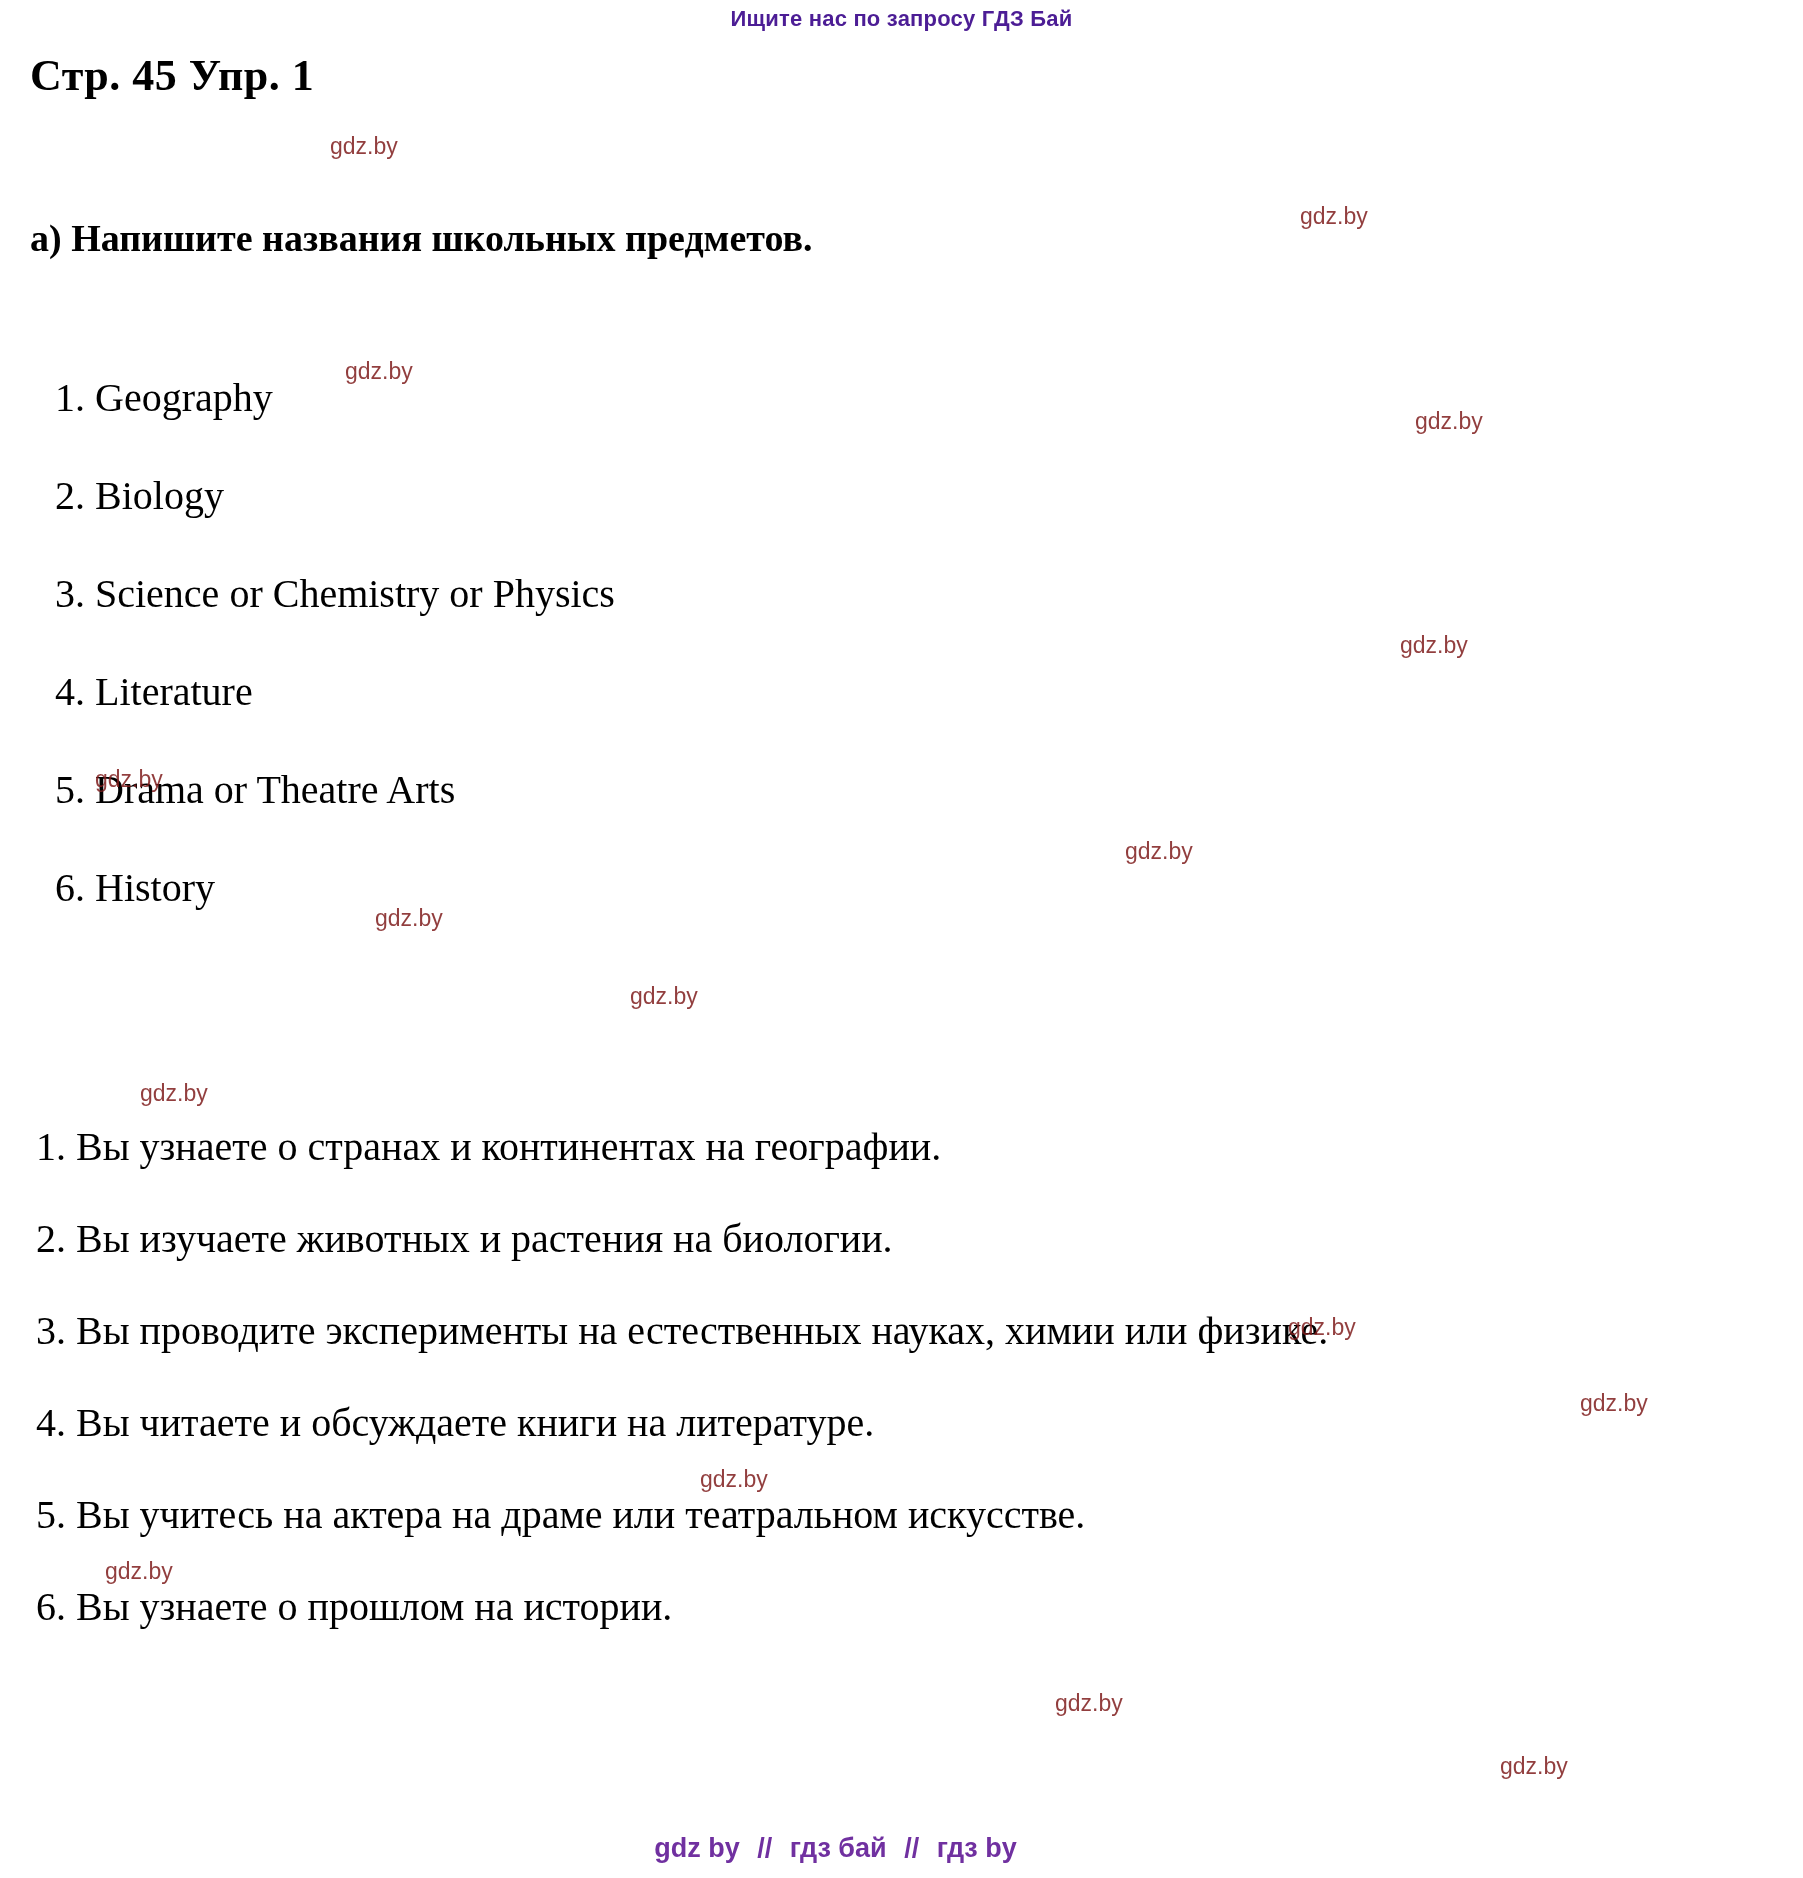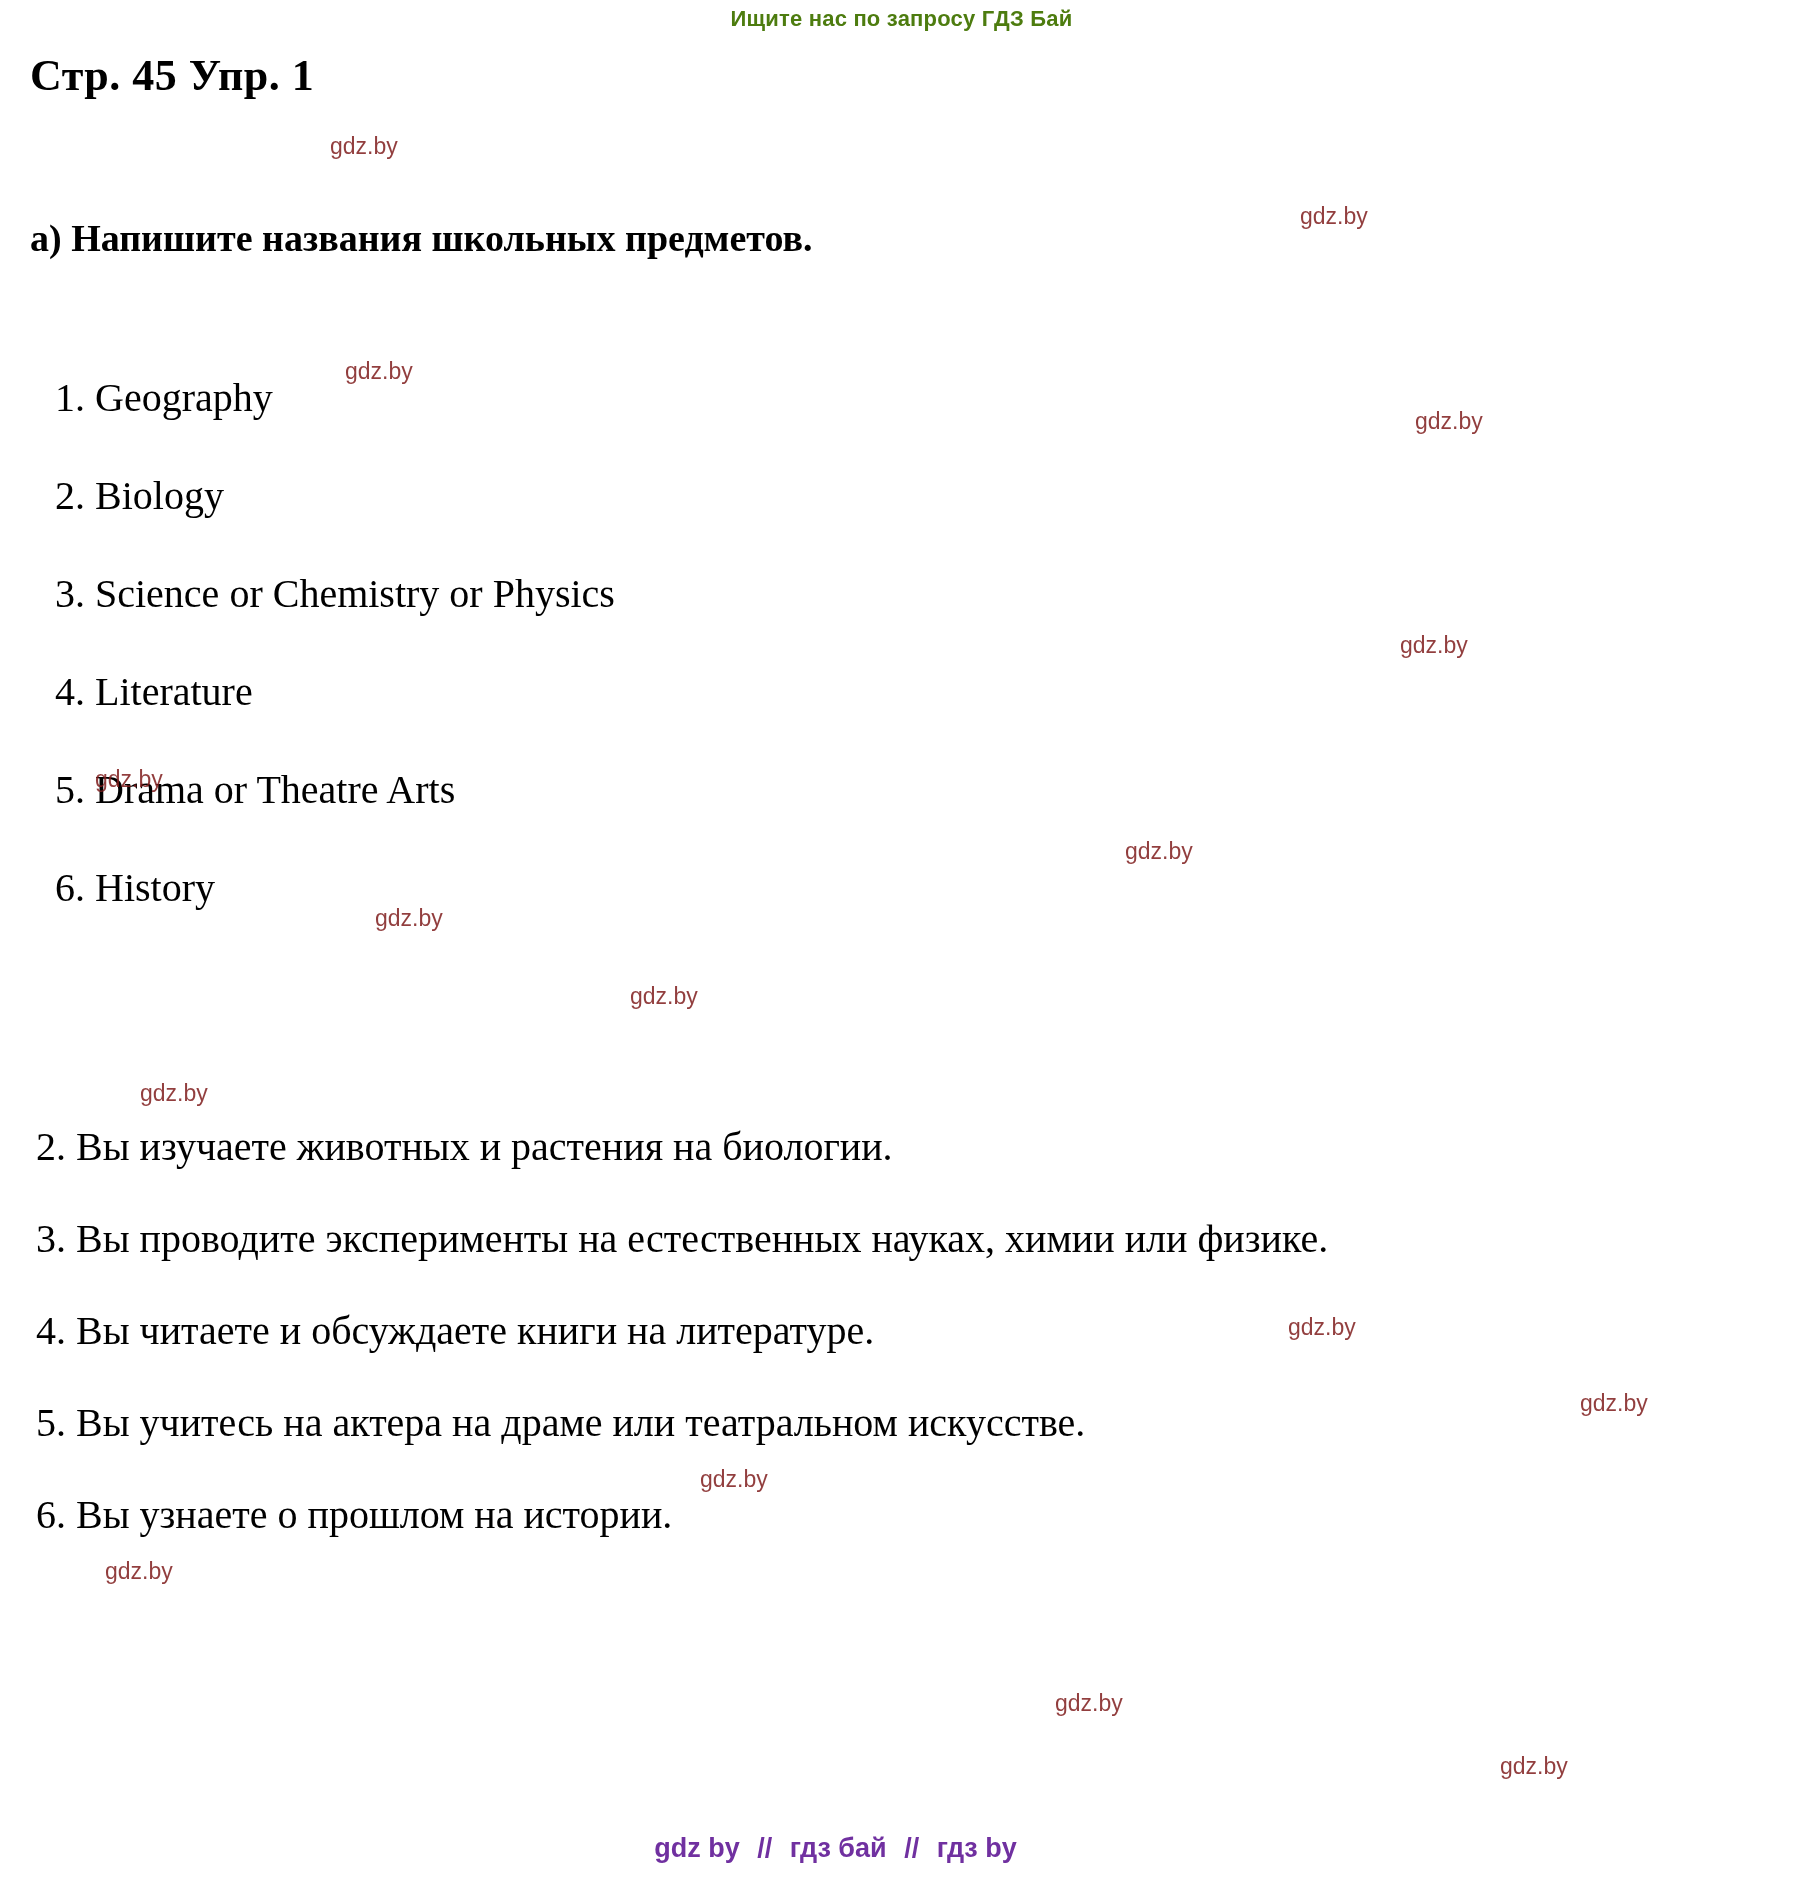--- a/index.html
+++ b/index.html
@@ -22,21 +22,21 @@
   }
   .top-banner {
     position: absolute;
     top: 6px;
     left: 0;
     width: 1803px;
     text-align: center;
     font-family: "Liberation Sans", sans-serif;
     font-size: 22px;
     font-weight: bold;
-    color: #4d7c0f;
+    color: #4c1d95;
     letter-spacing: 0.2px;
   }
   .page-title {
     position: absolute;
     top: 50px;
     left: 30px;
     font-size: 44px;
     font-weight: bold;
     letter-spacing: 0.5px;
   }
@@ -111,20 +111,21 @@
   <div class="answers-en">
     <div class="item">1. Geography</div>
     <div class="item">2. Biology</div>
     <div class="item">3. Science or Chemistry or Physics</div>
     <div class="item">4. Literature</div>
     <div class="item">5. Drama or Theatre Arts</div>
     <div class="item">6. History</div>
   </div>
 
   <div class="answers-ru">
+    <div class="item">1. Вы узнаете о странах и континентах на географии.</div>
     <div class="item">2. Вы изучаете животных и растения на биологии.</div>
     <div class="item">3. Вы проводите эксперименты на естественных науках, химии или физике.</div>
     <div class="item">4. Вы читаете и обсуждаете книги на литературе.</div>
     <div class="item">5. Вы учитесь на актера на драме или театральном искусстве.</div>
     <div class="item">6. Вы узнаете о прошлом на истории.</div>
   </div>
 
   <div class="wm" style="left: 330px; top: 133px;">gdz.by</div>
   <div class="wm" style="left: 1300px; top: 203px;">gdz.by</div>
   <div class="wm" style="left: 345px; top: 358px;">gdz.by</div>

